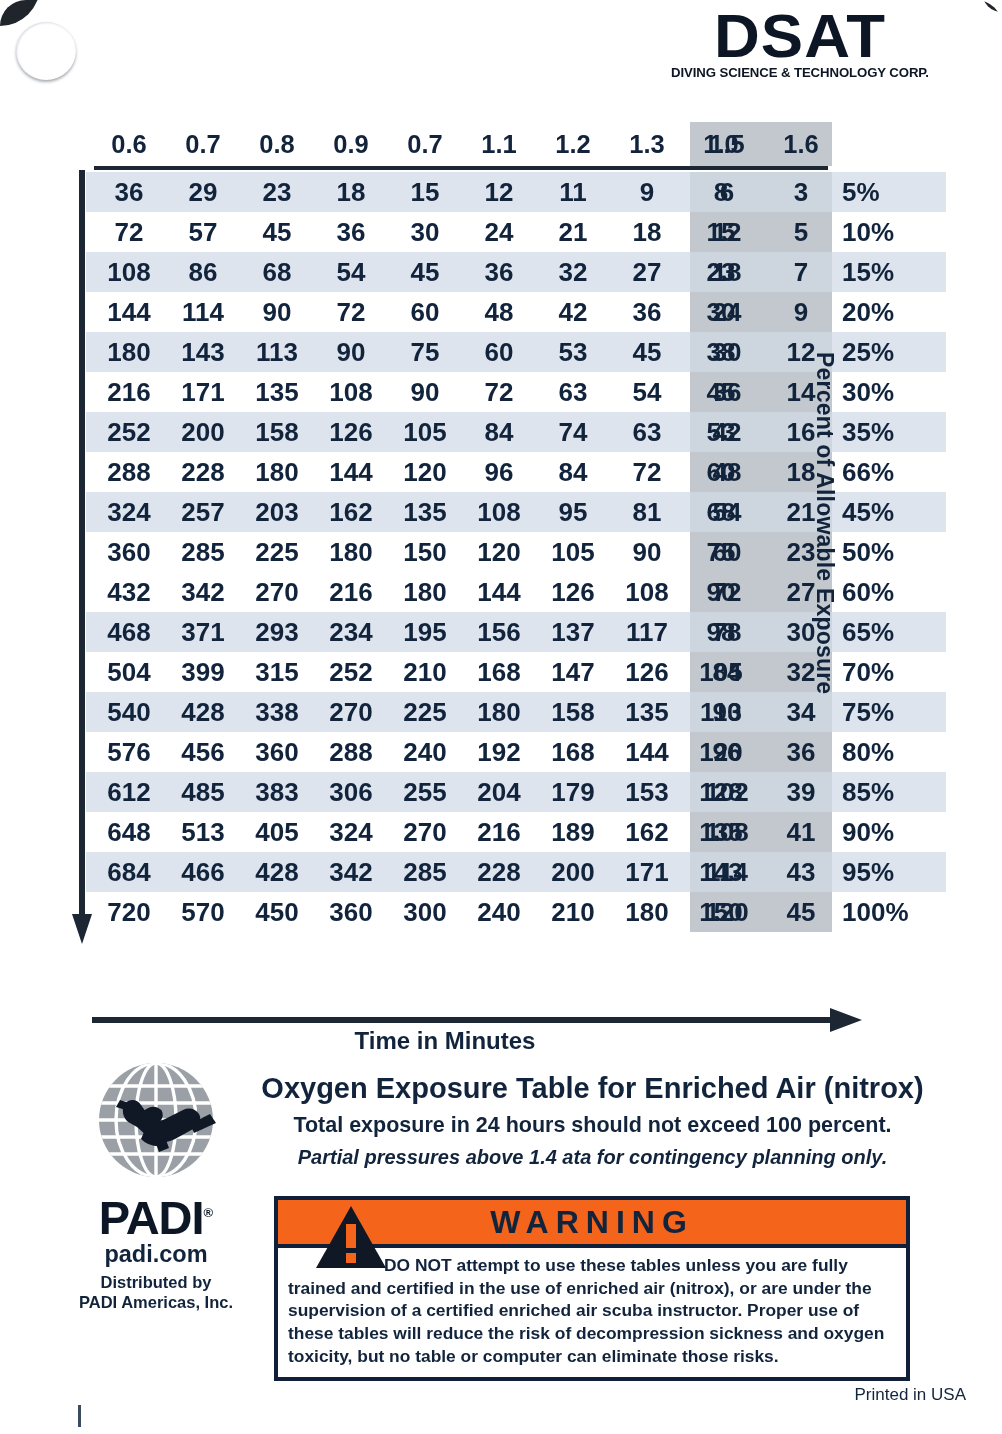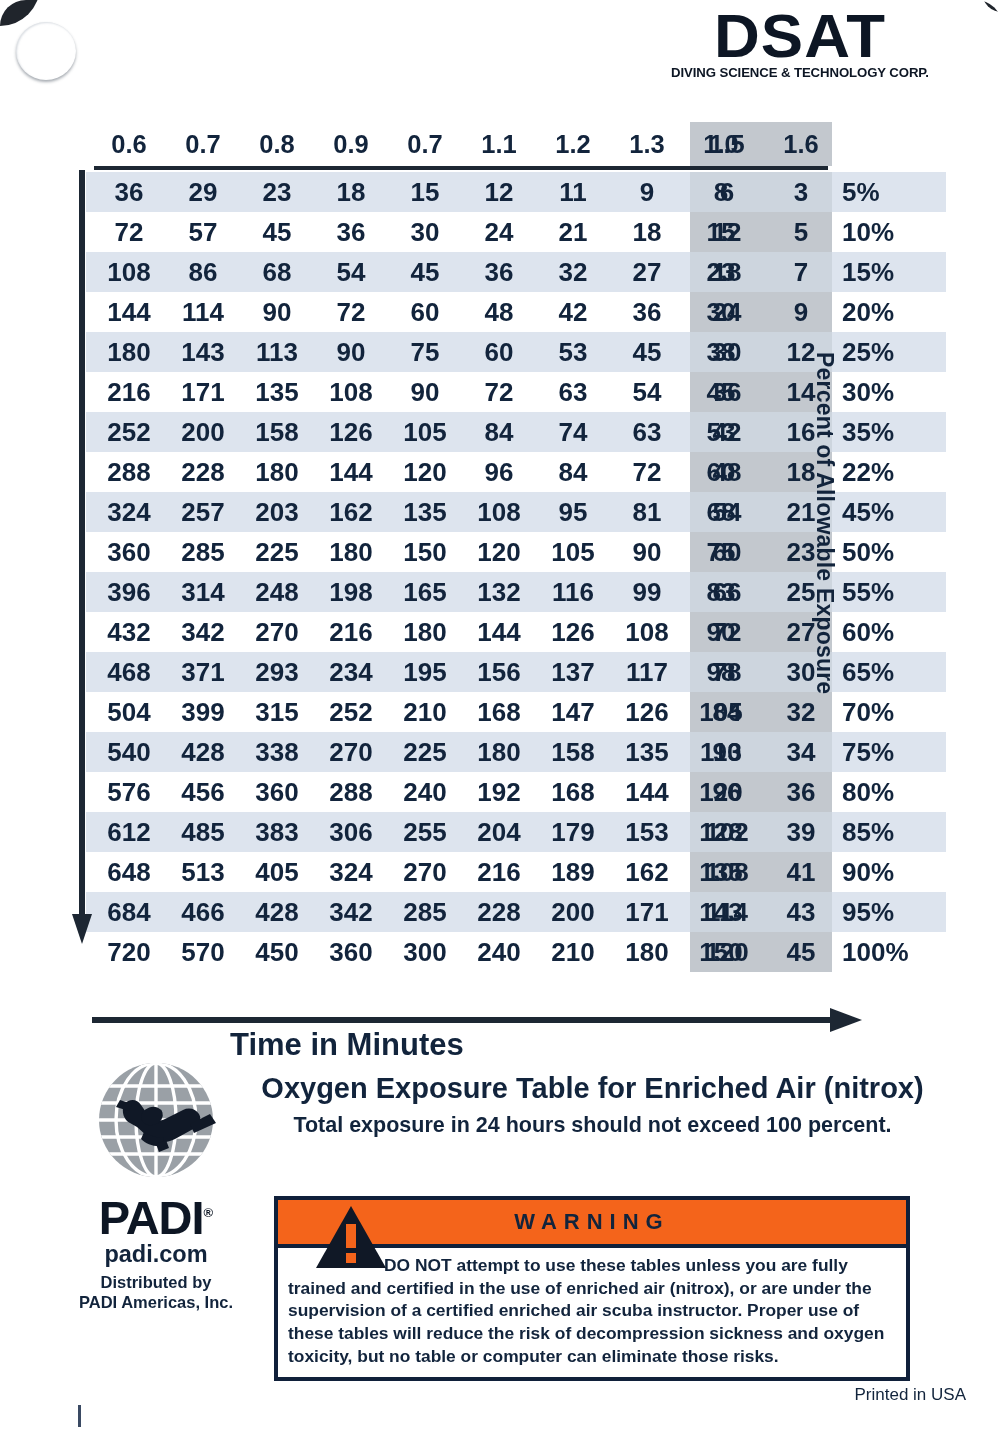--- a/index.html
+++ b/index.html
@@ -65,21 +65,21 @@
           border-top:30px solid #1d2733;}
 
   
   #h-arrow{position:absolute;left:92px;top:1008px;width:770px;height:24px;}
   #h-shaft{position:absolute;left:0;top:9px;width:742px;height:6px;background:#1d2733;}
   #h-head{position:absolute;left:738px;top:0;width:0;height:0;
           border-top:12px solid transparent;border-bottom:12px solid transparent;
           border-left:32px solid #1d2733;}
 
   #time-label{position:absolute;left:230px;top:1027px;width:430px;
-              text-align:left;font-size:31px;font-weight:bold;}
+              text-align:center;font-size:24px;font-weight:bold;}
 
   
   #vlabel{position:absolute;left:838px;top:352px;width:260px;
           transform:rotate(90deg);transform-origin:left top;
           font-size:23px;font-weight:bold;letter-spacing:.2px;white-space:nowrap;}
 
   
   #padi{position:absolute;left:56px;top:1058px;width:200px;text-align:center;}
   #globe{position:relative;width:132px;height:132px;margin:0 auto;}
   #globe svg{display:block;}
@@ -96,21 +96,21 @@
         text-align:center;font-size:21.5px;font-weight:bold;}
   #sub2{position:absolute;left:225px;top:1146px;width:735px;
         text-align:center;font-size:20px;font-weight:bold;font-style:italic;}
 
   
   #warn{position:absolute;left:274px;top:1196px;width:636px;
         border:4px solid #10203a;box-sizing:border-box;background:#ffffff;}
   #warn-bar{position:relative;height:44px;background:#f4641b;
             border-bottom:4px solid #10203a;}
   #warn-word{position:absolute;left:0;top:0;width:100%;text-align:center;
-             font-size:22px;font-weight:bold;line-height:44px;
+             font-size:32px;font-weight:bold;line-height:44px;
              letter-spacing:7px;color:#12243c;}
   #warn-tri{position:absolute;left:36px;top:4px;width:74px;height:66px;z-index:3;}
   #warn-body{position:relative;padding:6px 10px 10px 10px;
              font-size:17.4px;font-weight:bold;line-height:1.30;
              text-align:left;}
   #warn-body .indent{padding-left:96px;display:block;}
 
   
   #copy{position:absolute;left:32px;top:1385px;font-size:17px;}
   #printed{position:absolute;right:36px;top:1385px;font-size:17px;}
@@ -261,21 +261,21 @@
           <div class="cell" style="left: 80px;">228</div>
           <div class="cell" style="left: 154px;">180</div>
           <div class="cell" style="left: 228px;">144</div>
           <div class="cell" style="left: 302px;">120</div>
           <div class="cell" style="left: 376px;">96</div>
           <div class="cell" style="left: 450px;">84</div>
           <div class="cell" style="left: 524px;">72</div>
           <div class="cell" style="left: 598px;">60</div>
           <div class="cell" style="left: 604px;">48</div>
           <div class="cell" style="left: 678px;">18</div>
-          <div class="pct">22%</div>
+          <div class="pct">66%</div>
         </div>
         <div class="row stripe">
           <div class="hl"></div>
           <div class="cell" style="left: 6px;">324</div>
           <div class="cell" style="left: 80px;">257</div>
           <div class="cell" style="left: 154px;">203</div>
           <div class="cell" style="left: 228px;">162</div>
           <div class="cell" style="left: 302px;">135</div>
           <div class="cell" style="left: 376px;">108</div>
           <div class="cell" style="left: 450px;">95</div>
@@ -292,35 +292,20 @@
           <div class="cell" style="left: 154px;">225</div>
           <div class="cell" style="left: 228px;">180</div>
           <div class="cell" style="left: 302px;">150</div>
           <div class="cell" style="left: 376px;">120</div>
           <div class="cell" style="left: 450px;">105</div>
           <div class="cell" style="left: 524px;">90</div>
           <div class="cell" style="left: 598px;">75</div>
           <div class="cell" style="left: 604px;">60</div>
           <div class="cell" style="left: 678px;">23</div>
           <div class="pct">50%</div>
-        </div>
-        <div class="row stripe">
-          <div class="hl"></div>
-          <div class="cell" style="left: 6px;">396</div>
-          <div class="cell" style="left: 80px;">314</div>
-          <div class="cell" style="left: 154px;">248</div>
-          <div class="cell" style="left: 228px;">198</div>
-          <div class="cell" style="left: 302px;">165</div>
-          <div class="cell" style="left: 376px;">132</div>
-          <div class="cell" style="left: 450px;">116</div>
-          <div class="cell" style="left: 524px;">99</div>
-          <div class="cell" style="left: 598px;">83</div>
-          <div class="cell" style="left: 604px;">66</div>
-          <div class="cell" style="left: 678px;">25</div>
-          <div class="pct">55%</div>
         </div>
         <div class="row">
           <div class="hl"></div>
           <div class="cell" style="left: 6px;">432</div>
           <div class="cell" style="left: 80px;">342</div>
           <div class="cell" style="left: 154px;">270</div>
           <div class="cell" style="left: 228px;">216</div>
           <div class="cell" style="left: 302px;">180</div>
           <div class="cell" style="left: 376px;">144</div>
           <div class="cell" style="left: 450px;">126</div>
@@ -500,20 +485,21 @@
     </div>
     <div id="padi-url">padi.com</div>
     <div id="padi-dist">
       <span>Distributed by</span><br>
       <span>PADI Americas, Inc.</span>
     </div>
   </div>
 
   <div id="main-title">Oxygen Exposure Table for Enriched Air (nitrox)</div>
   <div id="sub1">Total exposure in 24 hours should not exceed 100 percent.</div>
+  <div id="sub2">Partial pressures above 1.4 ata for contingency planning only.</div>
 
   <div id="warn">
     <div id="warn-bar">
       <div id="warn-word">WARNING</div>
     </div>
     <div id="warn-tri">
       <svg width="74" height="66" viewBox="0 0 74 66">
         <polygon points="37,2 72,64 2,64" fill="#101826"></polygon>
         <rect x="32" y="20" width="10" height="24" fill="#f4641b"></rect>
         <rect x="32" y="49" width="10" height="10" fill="#f4641b"></rect>

